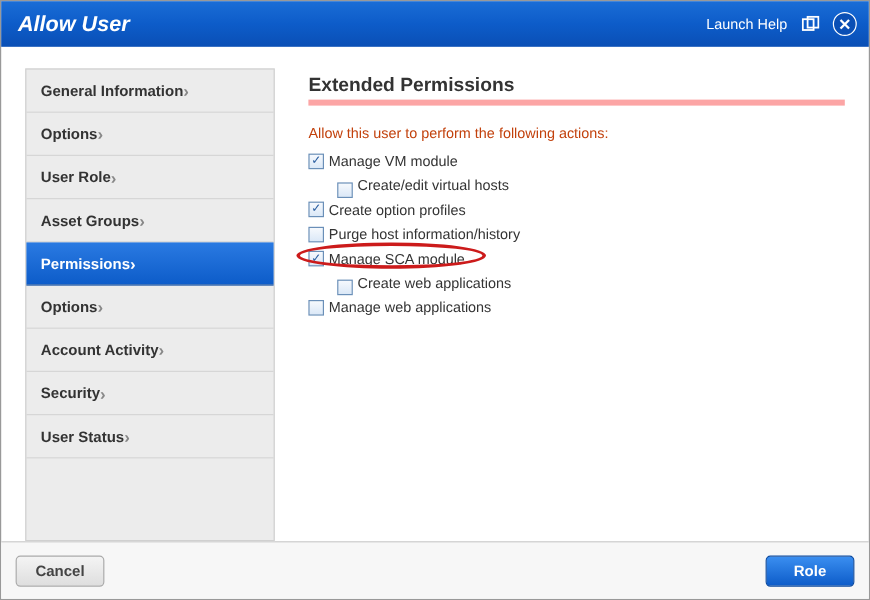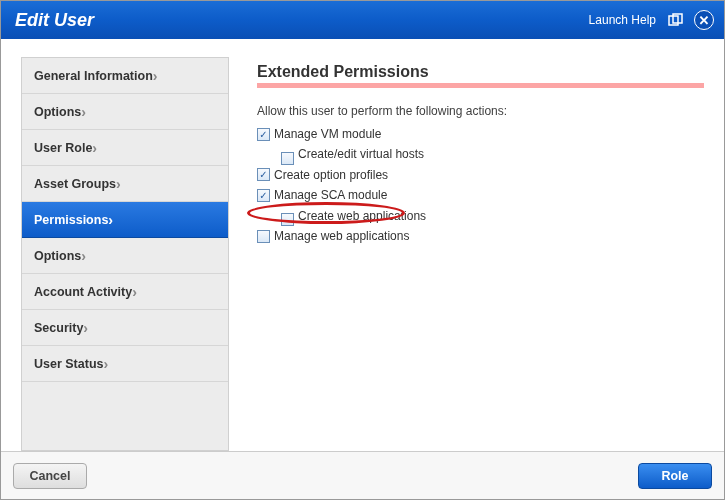--- a/index.html
+++ b/index.html
@@ -95,21 +95,21 @@
   .content h2 {
     margin: 6px 0 16px 0;
     font-size: 16px;
     font-weight: bold;
     border-bottom: 5px solid #fca5a5;
     padding-bottom: 2px;
   }
   .content .desc {
     margin: 8px 0 6px 0;
     font-size: 12px;
-    color: #404040;
+    color: #c2410c;
   }
   .perm-list {
     font-size: 12px;
     line-height: 1.7;
   }
   .perm-item {
     display: flex;
     align-items: center;
     gap: 4px;
     position: relative;
@@ -159,21 +159,21 @@
     color: #fff;
   }
   .perm-wrap { position: relative; }
 </style>
 </head>
 <body>
 
 <div class="window">
 
   <div class="titlebar">
-    <h1>Edit User</h1>
+    <h1>Allow User</h1>
     <div class="titlebar-right">
       <span class="launch-help">Launch Help</span>
       <span class="titlebar-icon">
         <svg width="15" height="15" viewBox="0 0 15 15">
             <rect x="1" y="3" width="9" height="9" fill="none" stroke="#fff" stroke-width="1.5"></rect>
             <rect x="5" y="1" width="9" height="9" fill="none" stroke="#fff" stroke-width="1.5"></rect>
           </svg>
       </span>
       <span class="close-btn">✕</span>
     </div>
@@ -230,20 +230,24 @@
             </div>
             <div class="perm-item indent">
               <span class="cb"></span>
               <span>Create/edit virtual hosts</span>
             </div>
             <div class="perm-item">
               <span class="cb">✓</span>
               <span>Create option profiles</span>
             </div>
             <div class="perm-item">
+              <span class="cb"></span>
+              <span>Purge host information/history</span>
+            </div>
+            <div class="perm-item">
               <span class="cb">✓</span>
               <span>Manage SCA module</span>
             </div>
             <div class="perm-item indent">
               <span class="cb"></span>
               <span>Create web applications</span>
             </div>
             <div class="perm-item">
               <span class="cb"></span>
               <span>Manage web applications</span>

